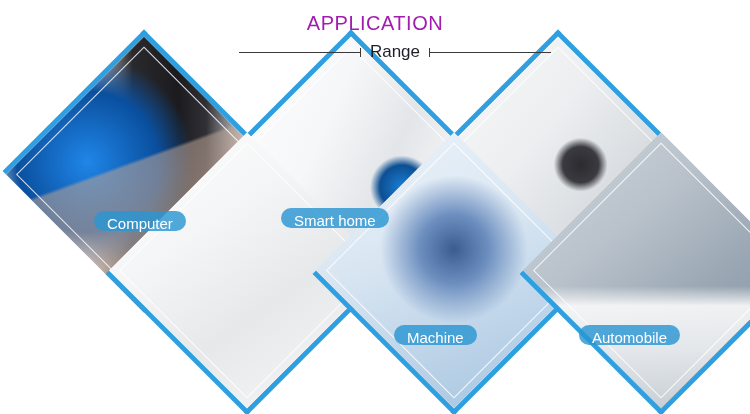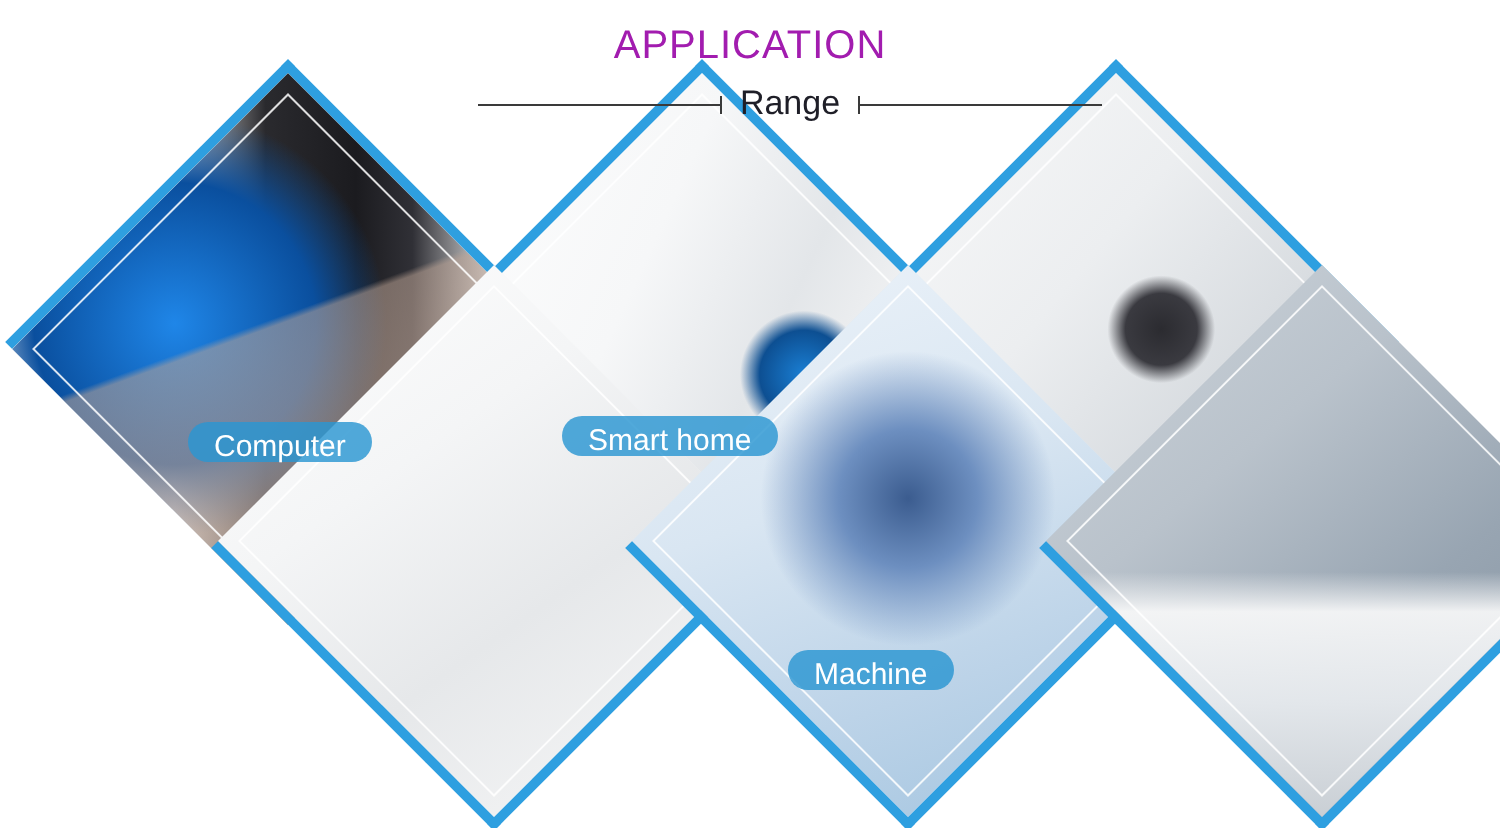--- a/index.html
+++ b/index.html
@@ -203,14 +203,15 @@
   </div>
 
   <div class="dia bottom" style="left:561px; top:174px;">
     <div class="photo ph-automobile"></div>
     <div class="inset"></div>
   </div>
 
   <div class="label" style="left:94px;  top:211px;">Computer</div>
   <div class="label" style="left:281px; top:208px;">Smart home</div>
   <div class="label" style="left:394px; top:325px;">Machine</div>
+  <div class="label" style="left:579px; top:325px;">Automobile</div>
 
 </div>
 
 </body></html>

